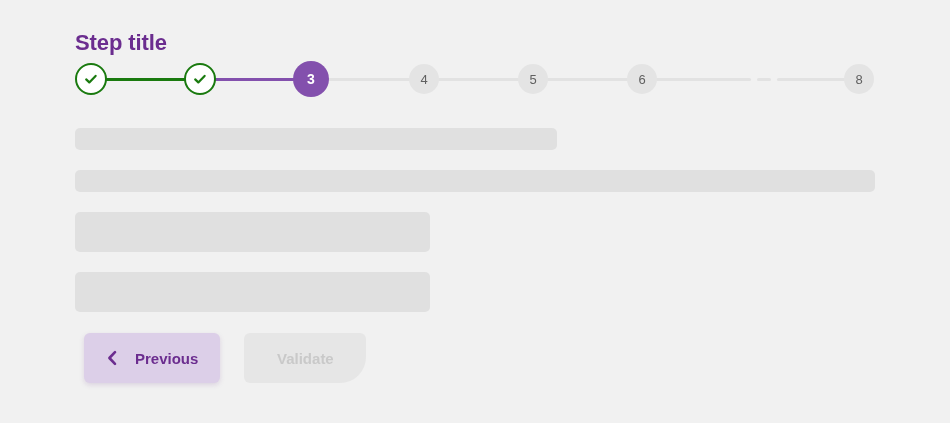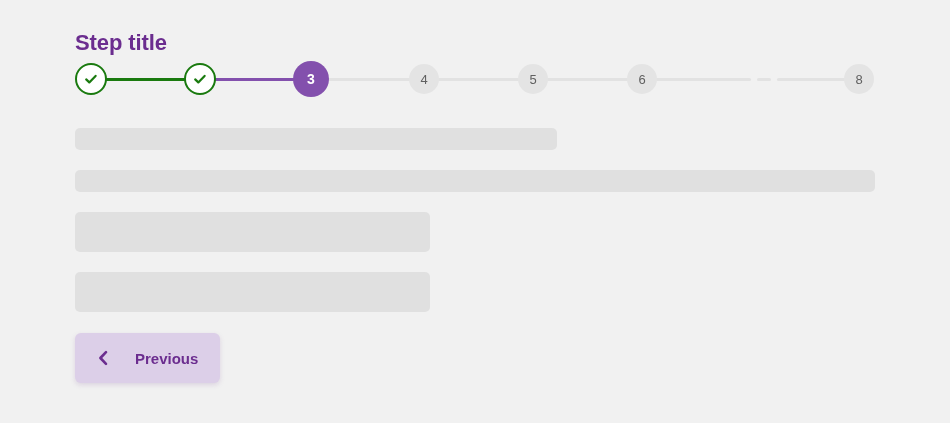--- a/index.html
+++ b/index.html
@@ -128,22 +128,23 @@
     border: none;
     padding: 0 22px;
     font-family: "Liberation Sans", sans-serif;
   }
   .btn-previous {
     background: #dccfe8;
     color: #6b2d8f;
     border-radius: 6px;
     box-shadow: 0 2px 5px rgba(120, 80, 150, 0.18);
     cursor: pointer;
-    gap: 25px;
+    gap: 16px;
     min-width: 132px;
+    margin-left: 9px;
   }
   .btn-previous .chev {
     display: inline-flex;
     align-items: center;
     line-height: 0;
   }
   .btn-validate {
     background: #e6e6e6;
     color: #c9c9c9;
     border-radius: 6px 6px 26px 6px;
@@ -203,15 +204,18 @@
   <div class="btn-row">
     <button class="btn btn-previous" type="button">
       <span class="chev">
         <svg width="13" height="16" viewBox="0 0 13 16" aria-hidden="true">
           <path d="M9 2.2 L3.4 8 L9 13.8" fill="none" stroke="#6b2d8f" stroke-width="2.6" stroke-linecap="round" stroke-linejoin="round"></path>
         </svg>
       </span>
       <span>Previous</span>
     </button>
 
+    <button class="btn btn-validate" type="button" disabled="">
+      <span>Validate</span>
+    </button>
   </div>
 
 </div>
 
 </body></html>

